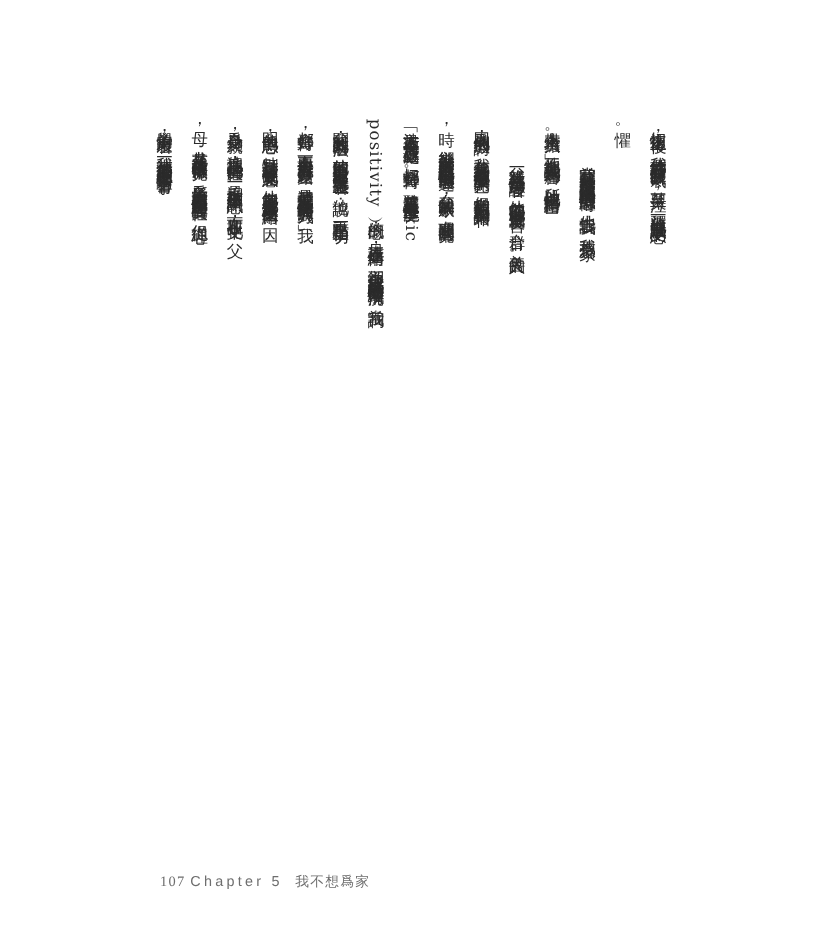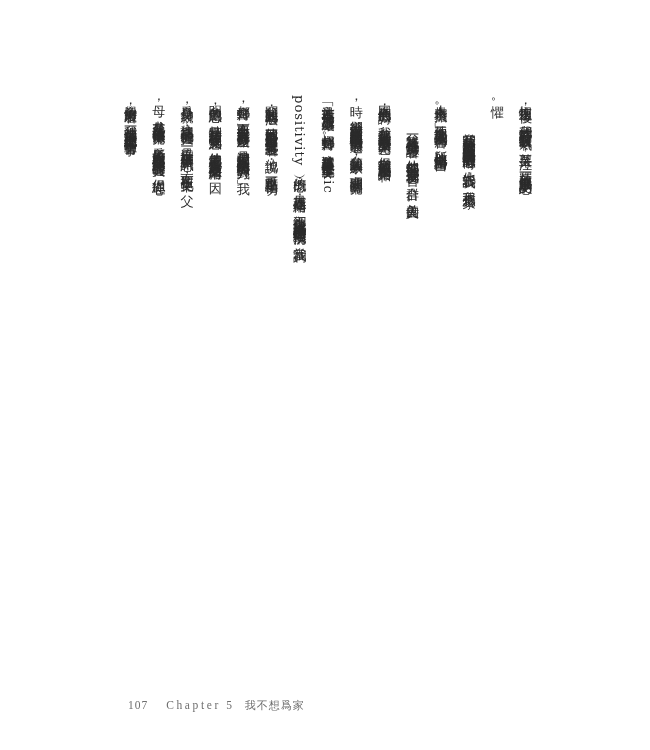--- a/index.html
+++ b/index.html
@@ -46,28 +46,28 @@
     left: 128px;
     top: 698px;
     font-size: 11px;
     color: #6e6e6e;
     display: flex;
     align-items: baseline;
     white-space: nowrap;
   }
   .footer .page-num {
     letter-spacing: 1px;
-    margin-right: 18px;
+    margin-right: 4px;
     font-family: "Liberation Serif", serif;
     font-size: 11.5px;
   }
   .footer .chapter-label {
     letter-spacing: 2.6px;
     margin-right: 10px;
-    font-family: Liberation Serif, serif;
+    font-family: Liberation Sans, sans-serif;
     font-size: 11.5px;
   }
   .footer .chapter-title {
     letter-spacing: 1px;
     font-size: 11px;
   }
 </style>
 </head>
 <body>
 

